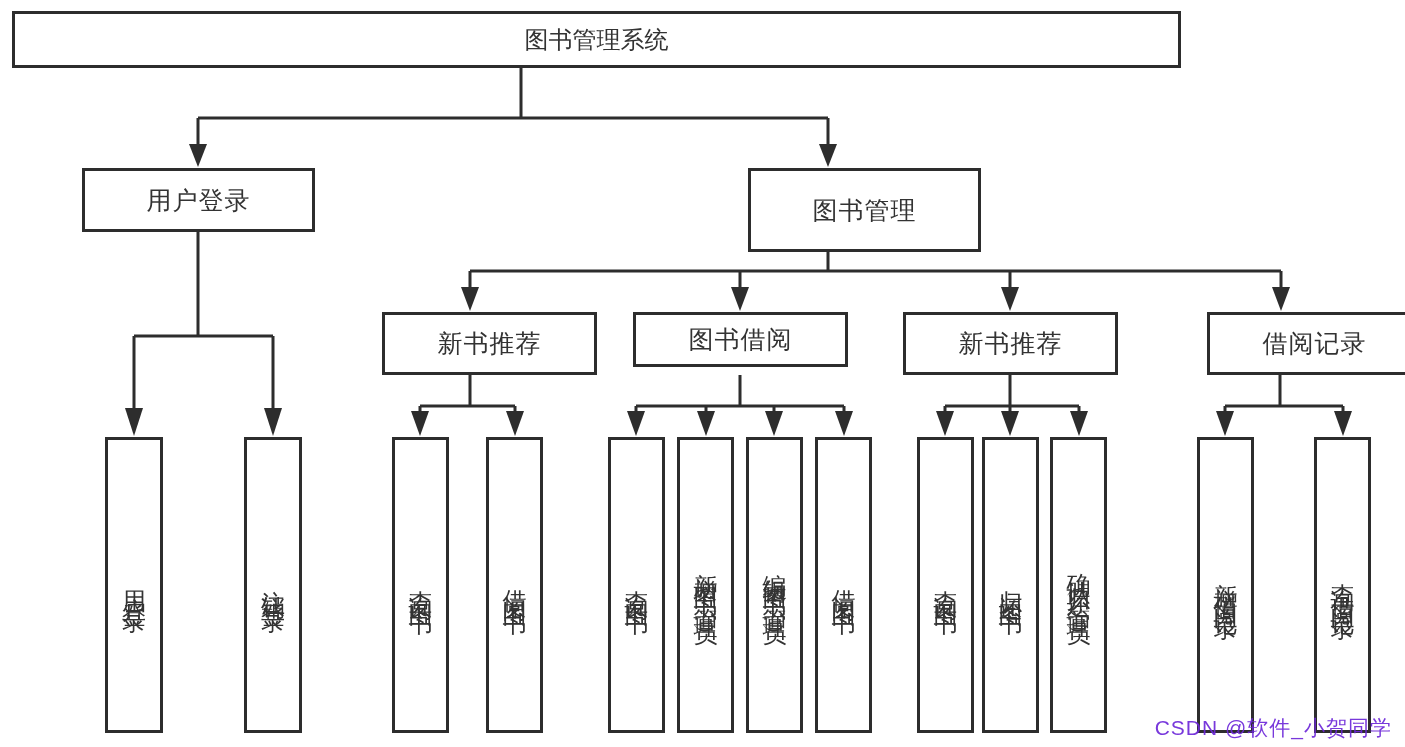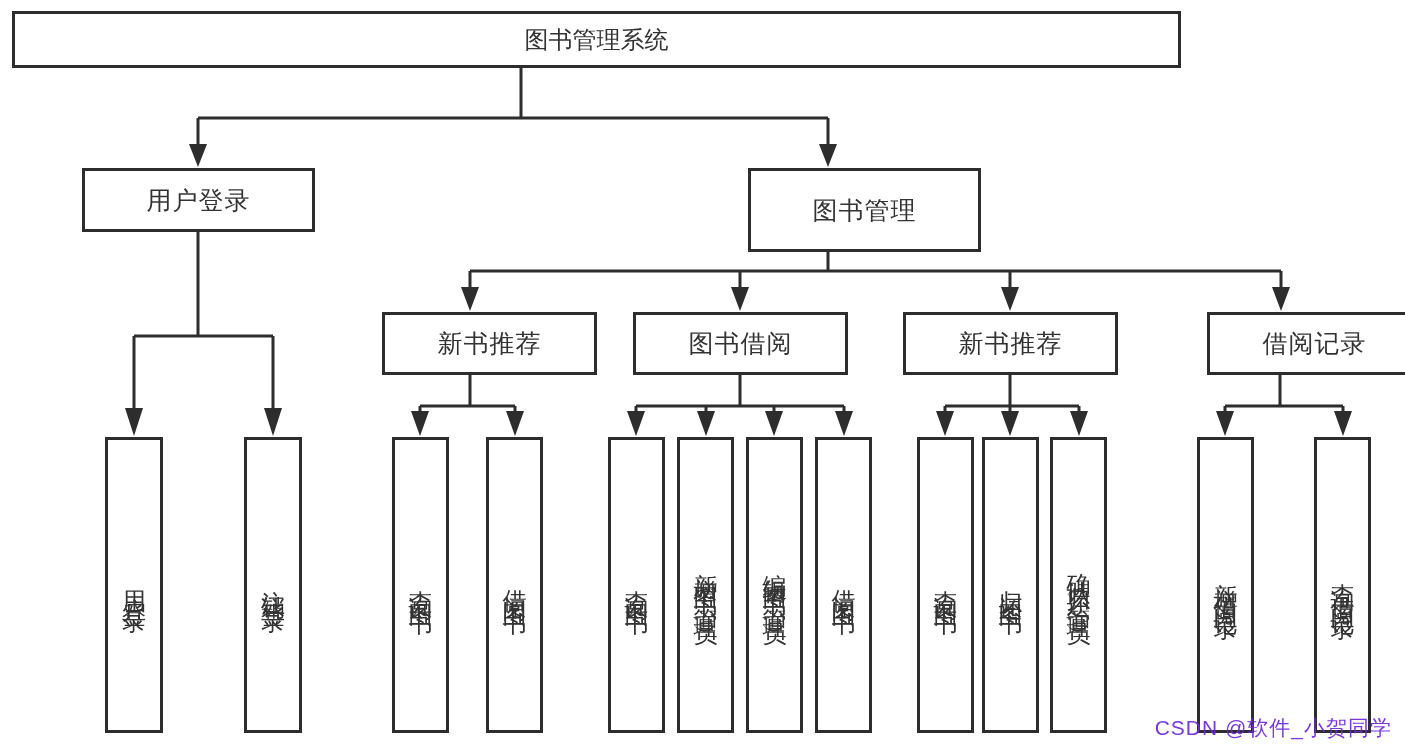--- a/index.html
+++ b/index.html
@@ -70,21 +70,21 @@
   <div class="box" style="left:82px;top:168px;width:233px;height:64px;">
     <span class="hlabel">用户登录</span>
   </div>
   <div class="box" style="left:748px;top:168px;width:233px;height:84px;">
     <span class="hlabel">图书管理</span>
   </div>
 
   <div class="box" style="left:382px;top:312px;width:215px;height:63px;">
     <span class="hlabel">新书推荐</span>
   </div>
-  <div class="box" style="left:633px;top:312px;width:215px;height:63px;">
+  <div class="box" style="left:633px;top:312px;width:215px;height:55px;">
     <span class="hlabel">图书借阅</span>
   </div>
   <div class="box" style="left:903px;top:312px;width:215px;height:63px;">
     <span class="hlabel">新书推荐</span>
   </div>
   <div class="box" style="left:1207px;top:312px;width:215px;height:63px;">
     <span class="hlabel">借阅记录</span>
   </div>
 
   <div class="box leaf leaf-wide" style="left:105px;">

